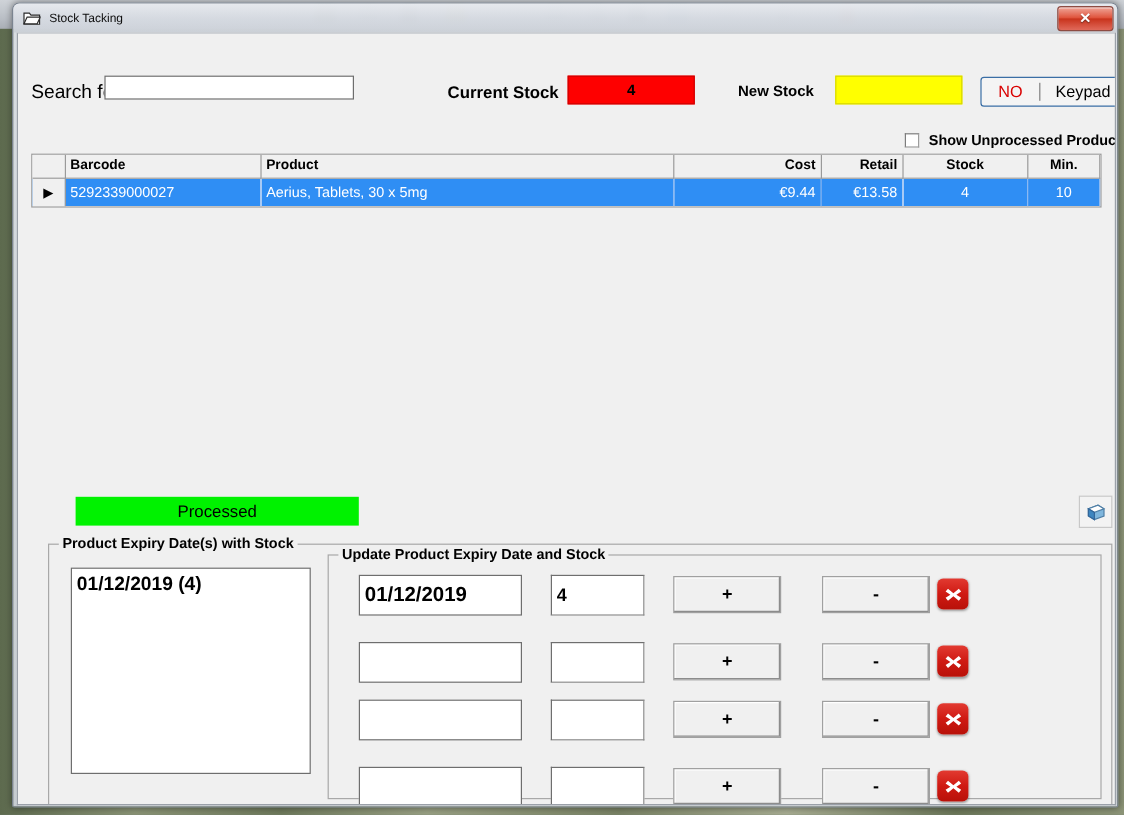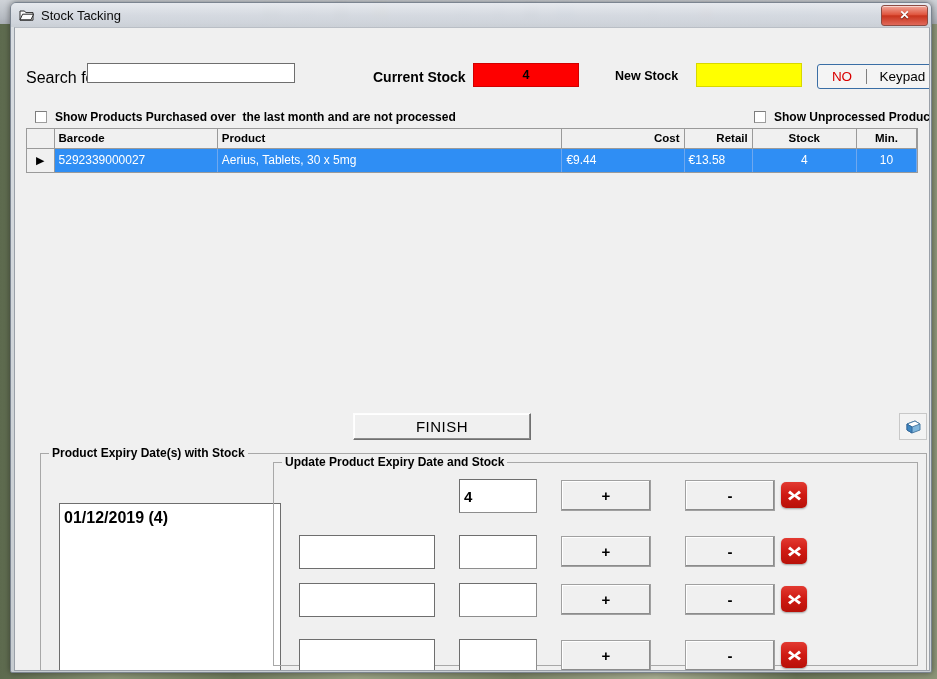--- a/index.html
+++ b/index.html
@@ -55,21 +55,21 @@
     align-items: center;
     padding-left: 8px;
   }
   #win-icon {
     width: 15px; height: 13px;
     position: relative;
     margin-right: 7px;
   }
   #win-icon svg { display:block; }
   #win-title {
-    font-size: 13px;
+    font-size: 10px;
     color: #0b0b0b;
     white-space: nowrap;
   }
 
   #close-btn {
     position: absolute;
     right: 3px; top: 2px;
     width: 45px; height: 19px;
     border: 1px solid #8d4b42;
     border-radius: 3px;
@@ -225,21 +225,21 @@
     height: 24px;
     font-size: 12px;
     color: #fff;
     padding: 0 4px;
     border-right: 1px solid #6fa8ef;
     box-sizing: border-box;
     white-space: nowrap;
     overflow: hidden;
   }
   #grid tr.datarow { background: #2f8ef4; }
-  #grid td.r { }
+  #grid td.r { text-align: right; }
   #grid td.c { text-align: center; }
   #grid th.sel, #grid td.sel {
     background: #f0f0f0;
     color: #000;
     text-align: center;
     border-right: 1px solid #9a9a9a;
   }
   #grid td.sel { font-size: 11px; }
 
   
@@ -295,27 +295,26 @@
     color: #000;
     white-space: nowrap;
   }
 
   #group-expiry { left: 25px; top: 425px; width: 887px; height: 222px; }
   #group-update { left: 258px; top: 434px; width: 645px; height: 204px; }
 
   #expiry-list {
     position: absolute;
     left: 44px; top: 445px;
-    width: 222px; height: 172px;
+    width: 200px; height: 172px;
     background: #fff;
     border: 1px solid #6e6e6e;
     box-sizing: border-box;
     padding: 3px 4px;
     overflow: hidden;
-    margin-top: 30px;
   }
   #expiry-list .item {
     font-size: 16px;
     font-weight: bold;
     color: #000;
     line-height: 22px;
     white-space: nowrap;
     cursor: pointer;
   }
 
@@ -415,24 +414,20 @@
 
     <div class="lbl bold" id="new-stock-label">New Stock</div>
     <input id="new-stock-input" type="text" value="" style="">
 
     <div id="keypad-btn">
       <span id="keypad-no">NO</span>
       <span id="keypad-div"></span>
       <span id="keypad-text">Keypad</span>
     </div>
 
-    <div class="cbrow" style="left:20px; top:82px;">
-      <span class="cbox"></span>
-      <span class="cbl">Show Products Purchased over  the last month and are not processed</span>
-    </div>
     <div class="cbrow" style="left:739px; top:82px;">
       <span class="cbox"></span>
       <span class="cbl">Show Unprocessed Products</span>
     </div>
 
     <div id="grid">
       <table>
         <colgroup>
           <col style="width:27px">
           <col style="width:163px">
@@ -460,41 +455,42 @@
             <td>Aerius, Tablets, 30 x 5mg</td>
             <td class="r">€9.44</td>
             <td class="r">€13.58</td>
             <td class="c">4</td>
             <td class="c">10</td>
           </tr>
         </tbody>
       </table>
     </div>
 
-    <div id="finish-btn">FINISH</div>
+    <div id="processed-badge">Processed</div>
     <div id="print-btn">
       <svg width="19" height="17" viewBox="0 0 19 17">
         <path d="M3 6 L11 3 L16 6 L16 12 L8 15 L3 12 z" fill="#7fb6dd" stroke="#4f7fa6" stroke-width="1"></path>
         <path d="M3 6 L11 3 L16 6 L8 9 z" fill="#ffffff" stroke="#4f7fa6" stroke-width="1"></path>
         <path d="M8 9 L8 15 L3 12 L3 6 z" fill="#3e86c0" stroke="#34679a" stroke-width="1"></path>
       </svg>
     </div>
 
     <div class="group" id="group-expiry">
       <span class="gl">Product Expiry Date(s) with Stock</span>
     </div>
 
     <div id="expiry-list">
       <div class="item">01/12/2019 (4)</div>
     </div>
 
     <div class="group" id="group-update">
       <span class="gl">Update Product Expiry Date and Stock</span>
     </div>
 
+    <input class="row-date" style="left: 284px; top: 451px;" type="text" value="01/12/2019">
     <input class="row-qty" style="left: 444px; top: 451px;" type="text" value="4">
     <div class="row-btn" style="left:546px; top:452px;">+</div>
     <div class="row-btn" style="left:670px; top:452px;">-</div>
     <div class="row-del" style="left:766px; top:454px;">
       <svg width="17" height="17" viewBox="0 0 17 17">
           <path d="M4 3.6 L8.5 7.4 L13 3.6 L15 6 L11 8.6 L15 11.2 L13 13.6 L8.5 9.8 L4 13.6 L2 11.2 L6 8.6 L2 6 z" fill="#ffffff"></path>
         </svg>
     </div>
 
     <input class="row-date" style="left: 284px; top: 507px;" type="text" value="">

